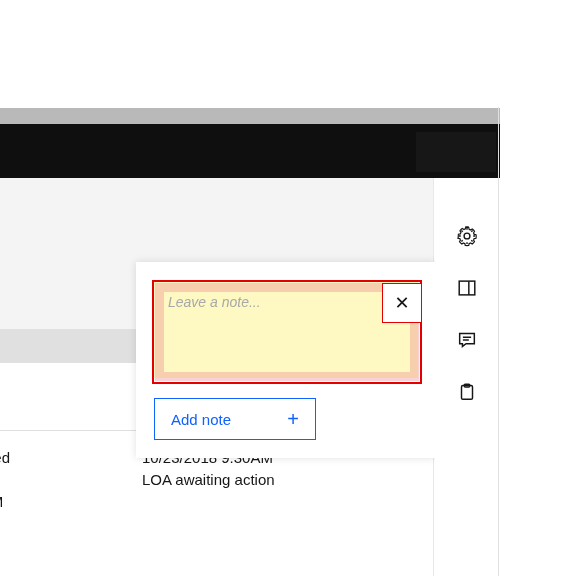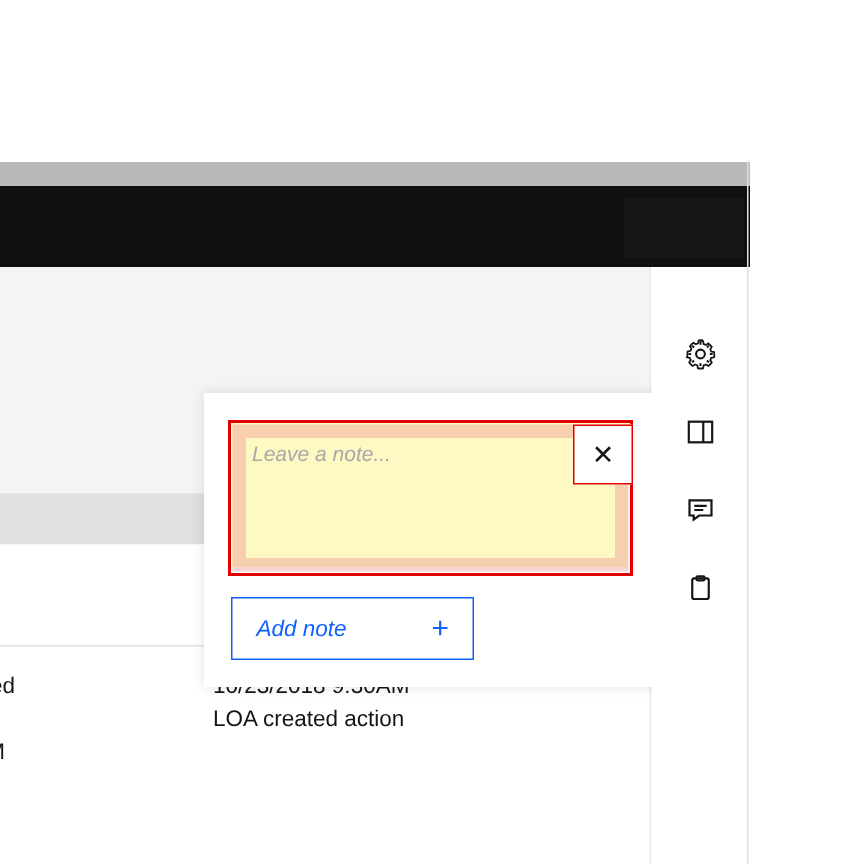--- a/index.html
+++ b/index.html
@@ -131,21 +131,20 @@
     position: absolute;
     left: 154px; top: 398px;
     width: 162px; height: 42px;
     border: 1px solid #0f62fe;
     background: #fff;
     display: flex; align-items: center; justify-content: space-between;
     padding: 0 16px;
     cursor: pointer;
     color: #0f62fe;
     font-size: 15px;
-    font-style: italic;
   }
   .add-btn .plus { font-size: 20px; font-weight: 300; }
 
   
   .entry-left {
     position: absolute;
     left: -40px; top: 447px;
     width: 160px;
     font-size: 15px; color: #161616; line-height: 1.45;
     text-align: left;
@@ -178,21 +177,21 @@
   <div class="panel-mid"></div>
   <div class="panel-b"></div>
   <div class="panel-c"></div>
 
   <div class="entry-left"><span>     created</span>
 
 <span>:30AM</span></div>
 
   <div class="entry-right">
     <div>10/23/2018 9:30AM</div>
-    <div>LOA created action</div>
+    <div>LOA awaiting action</div>
   </div>
 
   <div class="card">
     <textarea class="note-area" placeholder="Leave a note..." style=""></textarea>
   </div>
   <div class="pinkpad"></div>
   <div class="redbox"></div>
   <div class="close-btn">
     <span>✕</span>
   </div>

